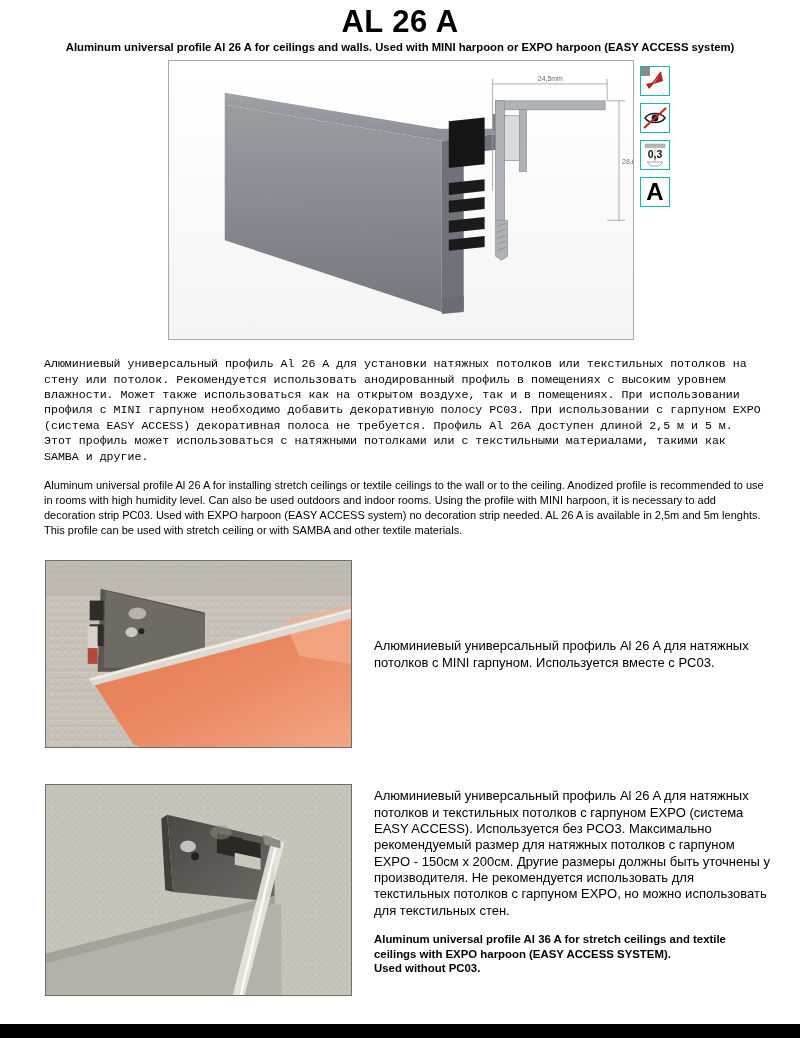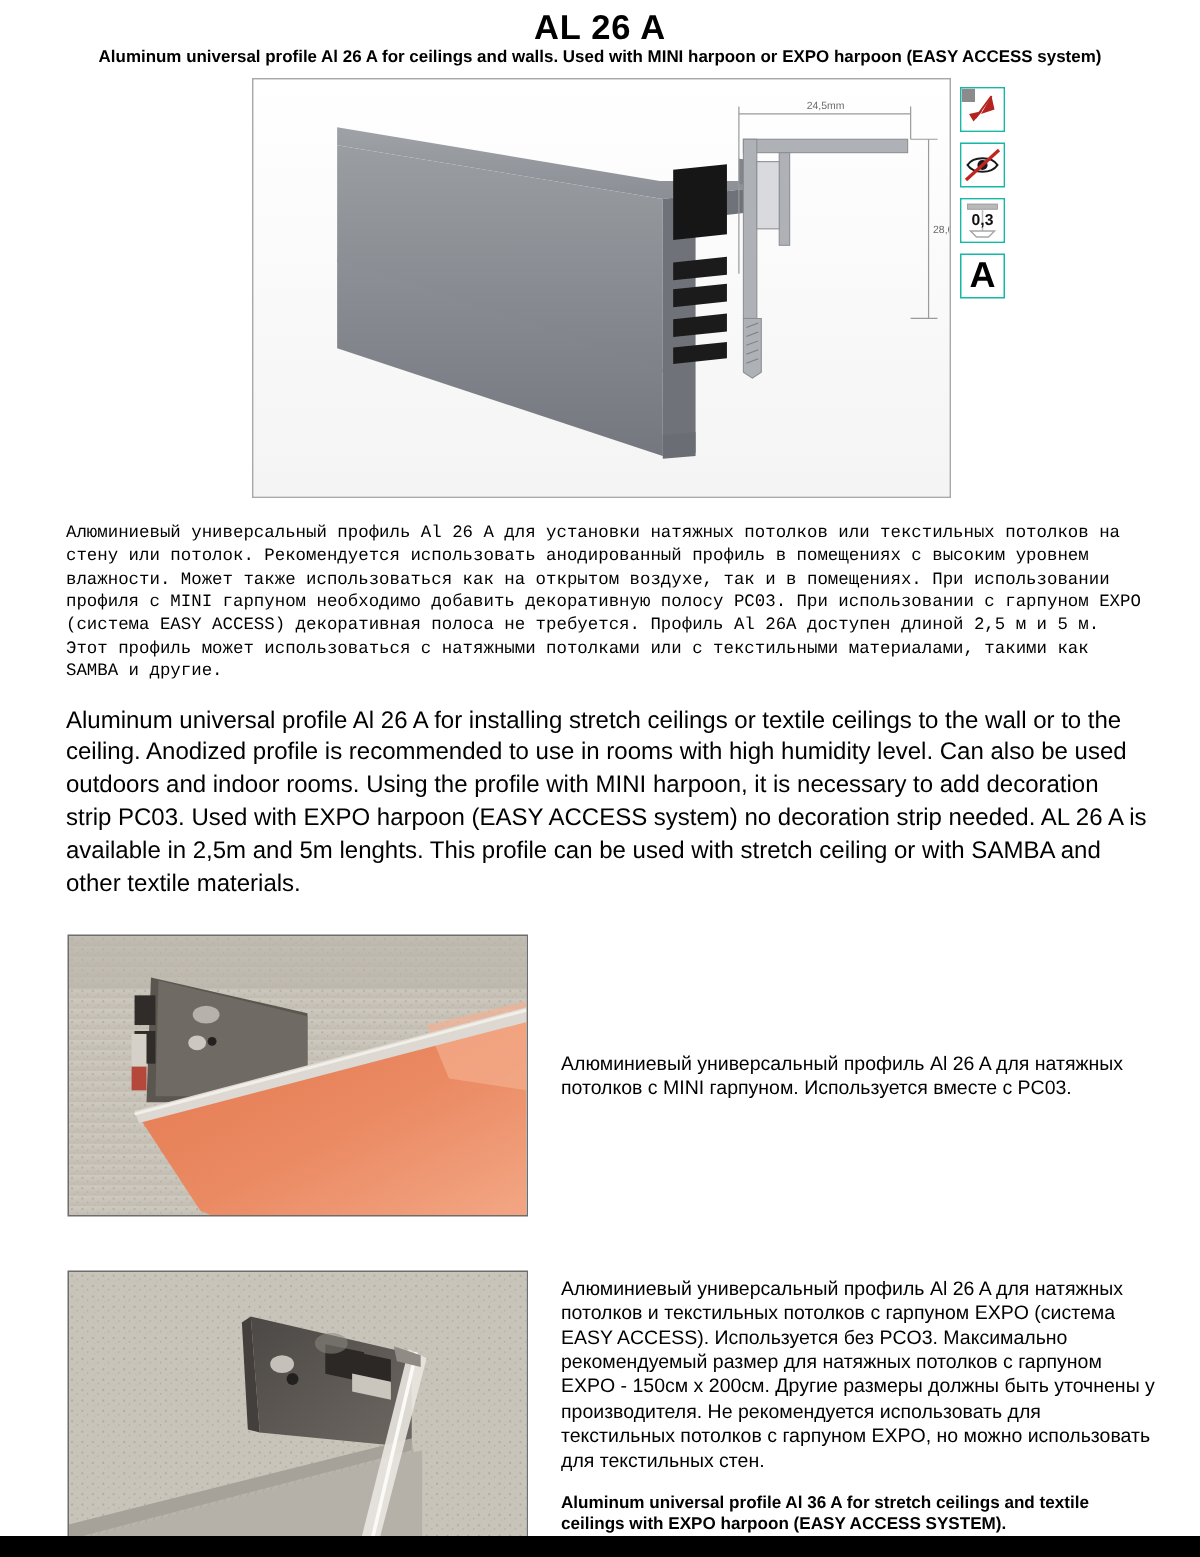--- a/index.html
+++ b/index.html
@@ -12,21 +12,21 @@
     height: 1038px;
     position: relative;
     font-family: "Liberation Sans", sans-serif;
     color: #000;
     overflow: hidden;
   }
 
   
   .page-title {
     text-align: center;
-    font-size: 23px;
+    font-size: 31px;
     font-weight: bold;
     letter-spacing: 0.5px;
     margin: 6px 0 2px 0;
     line-height: 1.05;
   }
   .page-subtitle {
     text-align: center;
     font-size: 11.3px;
     font-weight: bold;
     line-height: 1.2;
@@ -81,21 +81,21 @@
     padding: 0 34px 0 44px;
   }
   .para-ru {
     font-size: 11.6px;
     line-height: 1.33;
     margin: 16px 0 0 0;
     text-align: left;
     font-family: Liberation Mono, monospace;
   }
   .para-en {
-    font-size: 16px;
+    font-size: 11px;
     line-height: 1.37;
     margin: 14px 0 0 0;
     text-align: left;
   }
 
   
   .example-row {
     display: flex;
     align-items: flex-start;
     padding-left: 45px;

